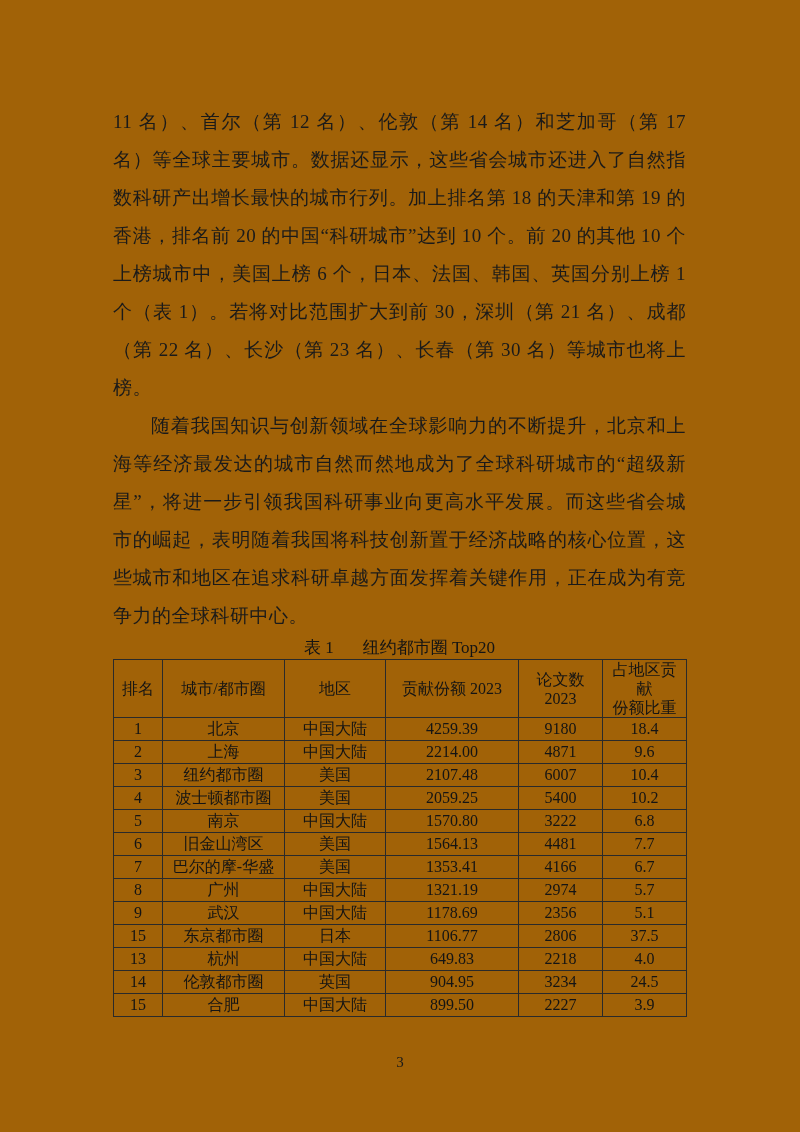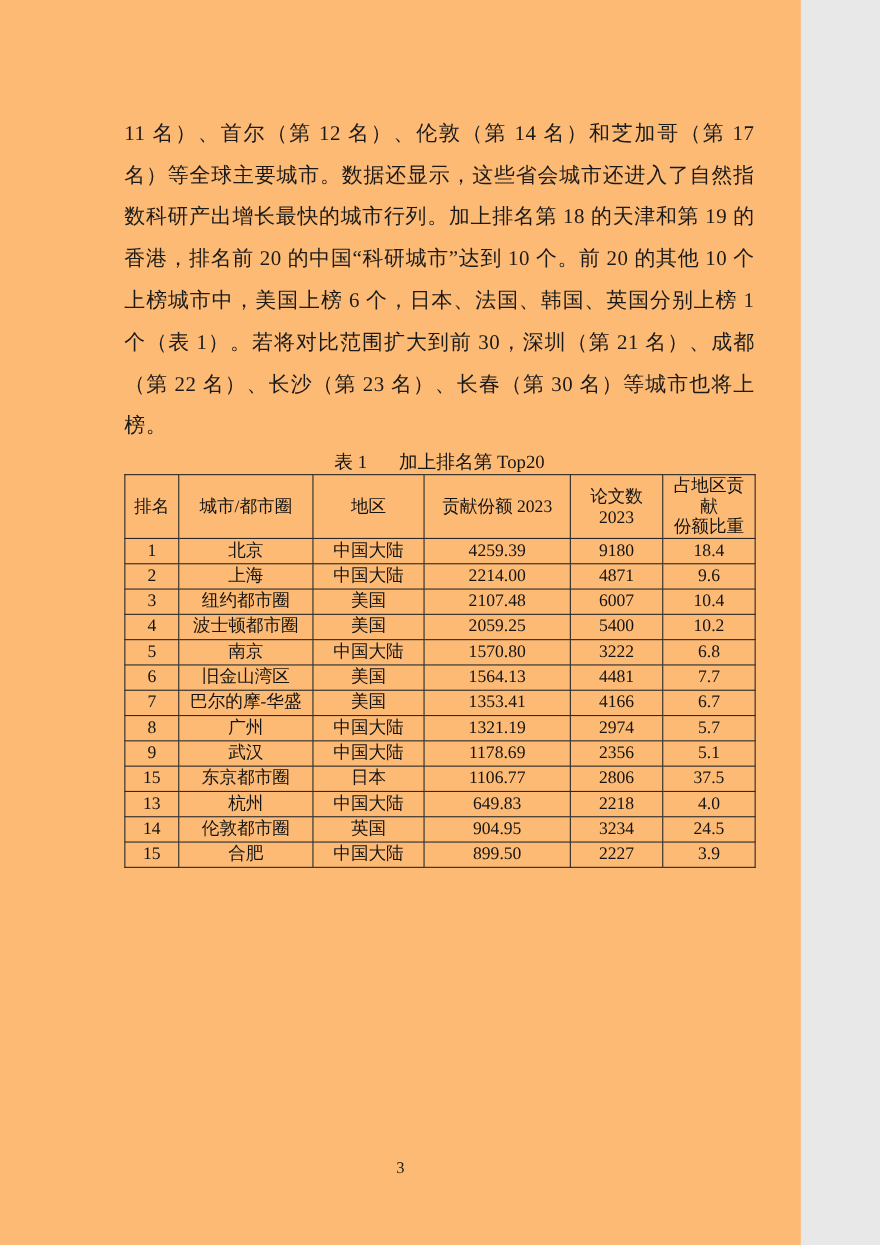--- a/index.html
+++ b/index.html
@@ -3,22 +3,22 @@
 <meta charset="utf-8">
 <style>
   html, body { margin: 0; padding: 0; }
   body {
     width: 800px; height: 1132px;
     background: #e8e8e8;
     font-family: "Liberation Serif", "DejaVu Serif", serif;
   }
   .page {
     position: relative;
-    width: 728px; height: 1132px;
-    background: #fdba74;
+    width: 800px; height: 1132px;
+    background: #a16207;
     color: #151515;
     overflow: hidden;
   }
   .content {
     position: absolute;
     left: 113px; top: 0;
     width: 573px;
     padding-top: 103px;
   }
   p.para {
@@ -76,23 +76,24 @@
   }
 </style>
 </head>
 <body>
 
 <div class="page">
   <div class="content">
 
     <p class="para">11 名）、首尔（第 12 名）、伦敦（第 14 名）和芝加哥（第 17 名）等全球主要城市。数据还显示，这些省会城市还进入了自然指数科研产出增长最快的城市行列。加上排名第 18 的天津和第 19 的香港，排名前 20 的中国“科研城市”达到 10 个。前 20 的其他 10 个上榜城市中，美国上榜 6 个，日本、法国、韩国、英国分别上榜 1 个（表 1）。若将对比范围扩大到前 30，深圳（第 21 名）、成都（第 22 名）、长沙（第 23 名）、长春（第 30 名）等城市也将上榜。</p>
 
+    <p class="para indent">随着我国知识与创新领域在全球影响力的不断提升，北京和上海等经济最发达的城市自然而然地成为了全球科研城市的“超级新星”，将进一步引领我国科研事业向更高水平发展。而这些省会城市的崛起，表明随着我国将科技创新置于经济战略的核心位置，这些城市和地区在追求科研卓越方面发挥着关键作用，正在成为有竞争力的全球科研中心。</p>
 
     <div class="caption">
-      <span class="cap-label">表 1</span><span>加上排名第 Top20</span>
+      <span class="cap-label">表 1</span><span>纽约都市圈 Top20</span>
     </div>
 
     <table class="data-table">
       <colgroup id="table-cols">
           <col style="width: 49px;">
           <col style="width: 122px;">
           <col style="width: 101px;">
           <col style="width: 133px;">
           <col style="width: 84px;">
           <col style="width: 84px;">

